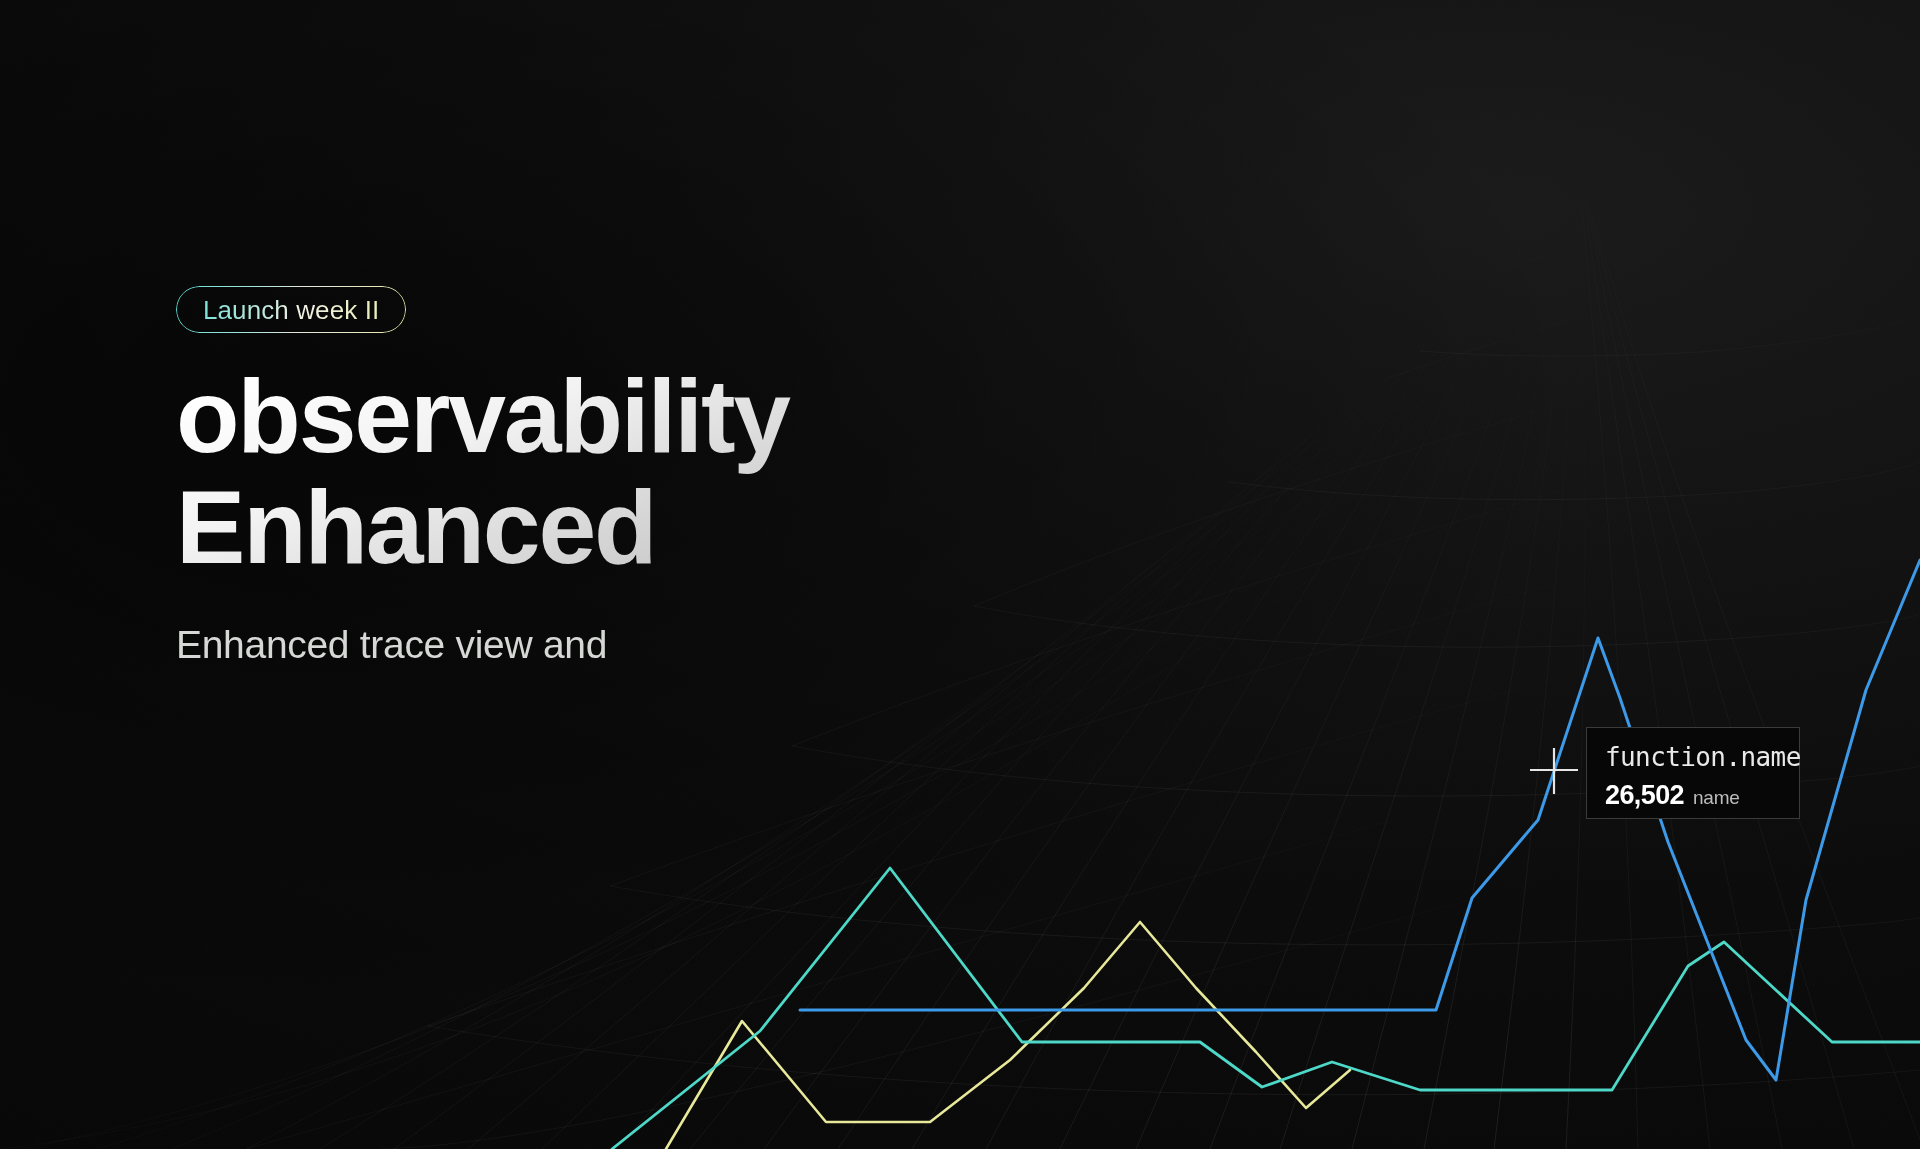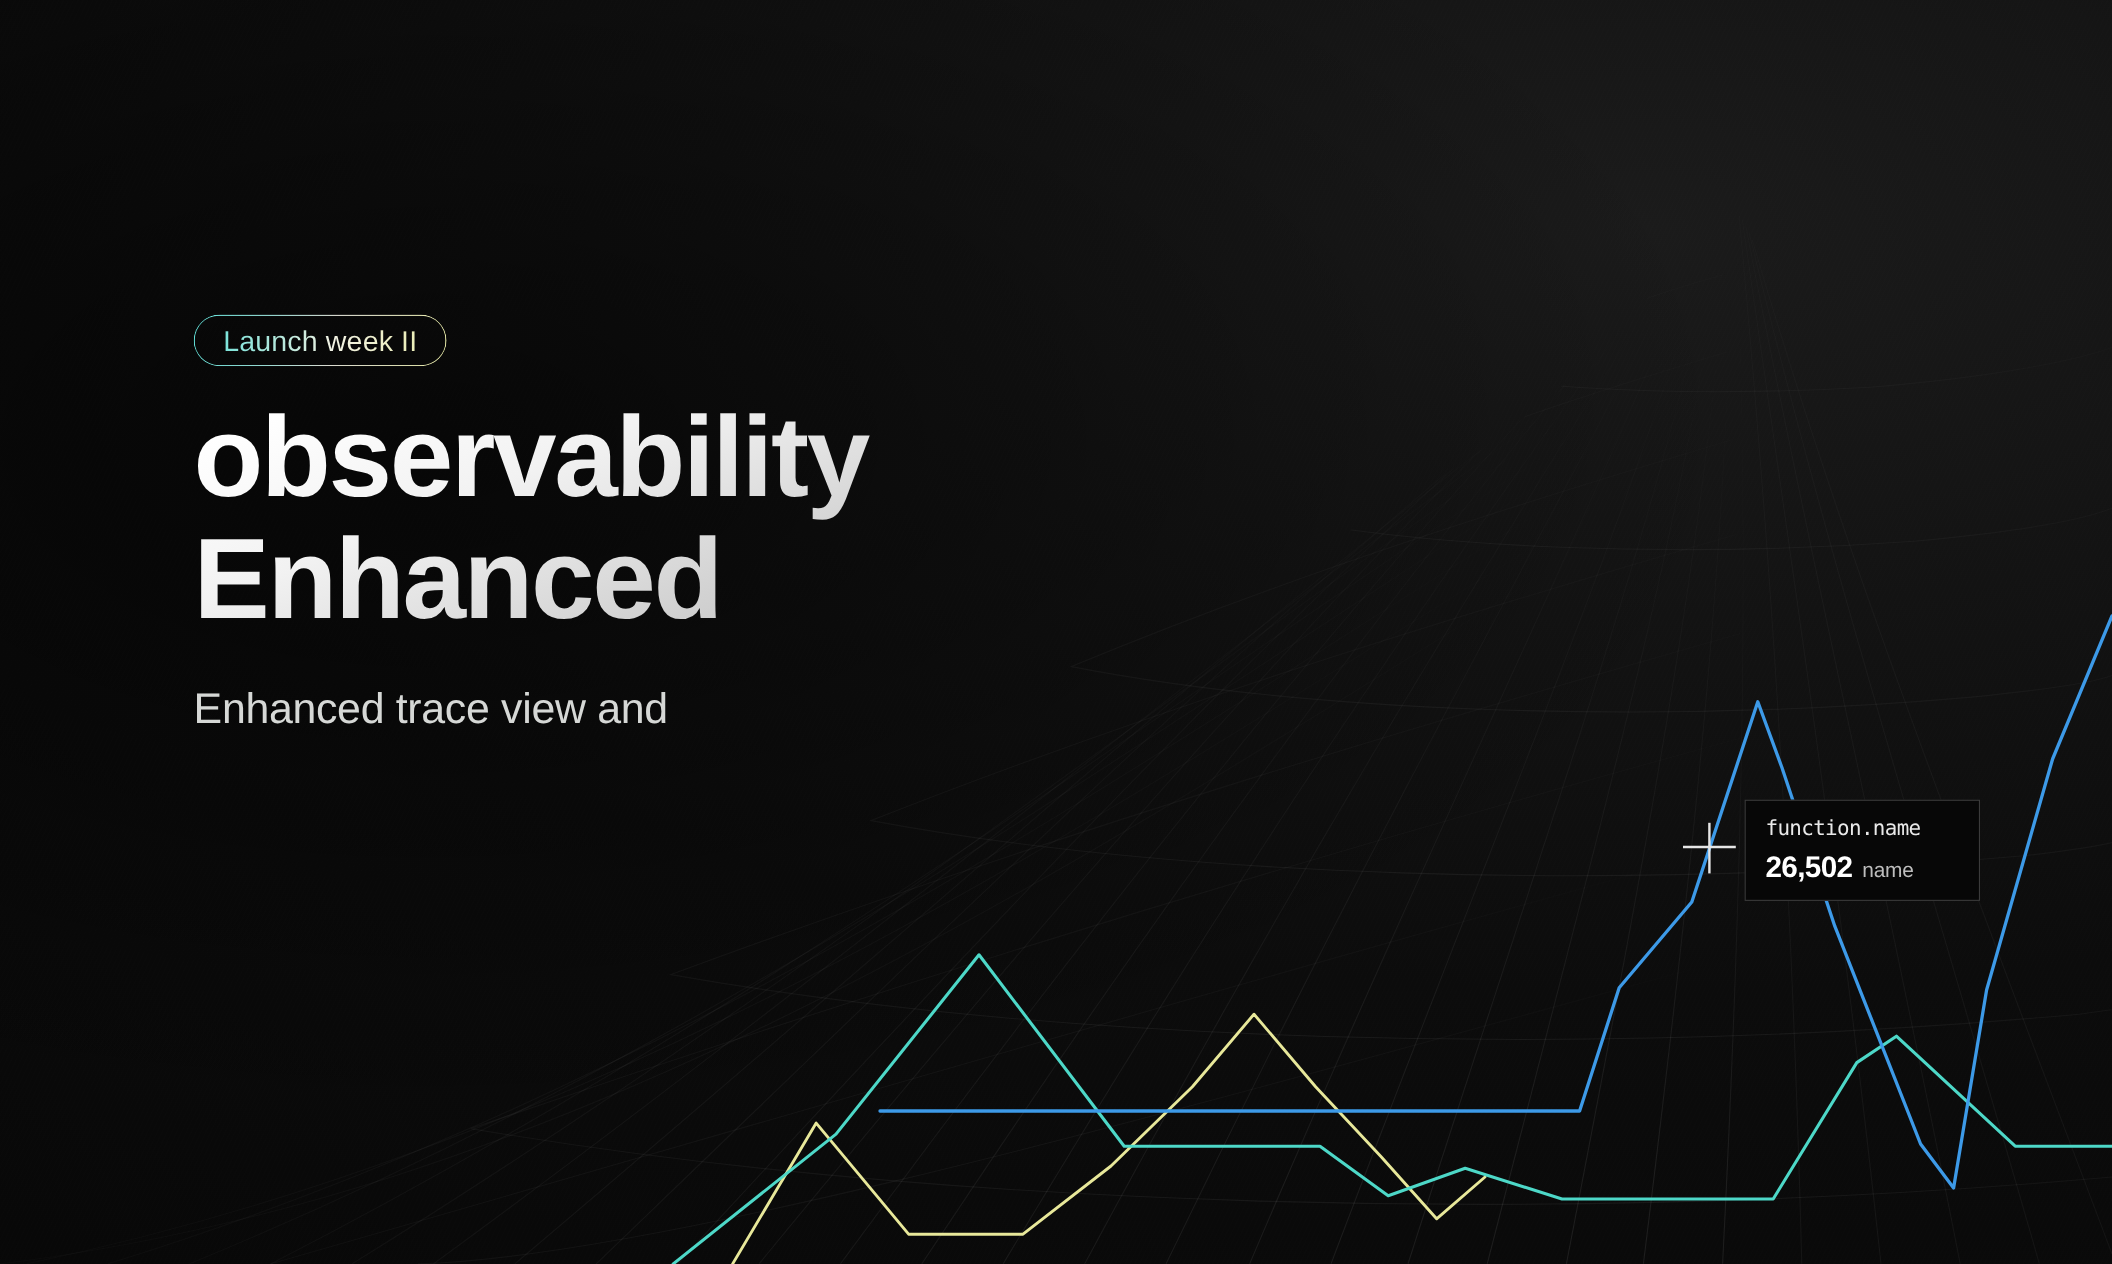--- a/index.html
+++ b/index.html
@@ -124,21 +124,21 @@
     top: 727px;
     width: 214px;
     height: 92px;
     background: #070707;
     border: 1px solid #3b3b3b;
     box-sizing: border-box;
     padding: 16px 18px 0 18px;
   }
   .tooltip-title {
     font-family: "DejaVu Sans Mono", "Liberation Mono", monospace;
-    font-size: 19px;
+    font-size: 26px;
     color: #e9e9e9;
     letter-spacing: -0.6px;
     line-height: 1;
     white-space: nowrap;
   }
   .tooltip-value-row {
     margin-top: 12px;
     display: flex;
     align-items: baseline;
     gap: 9px;

